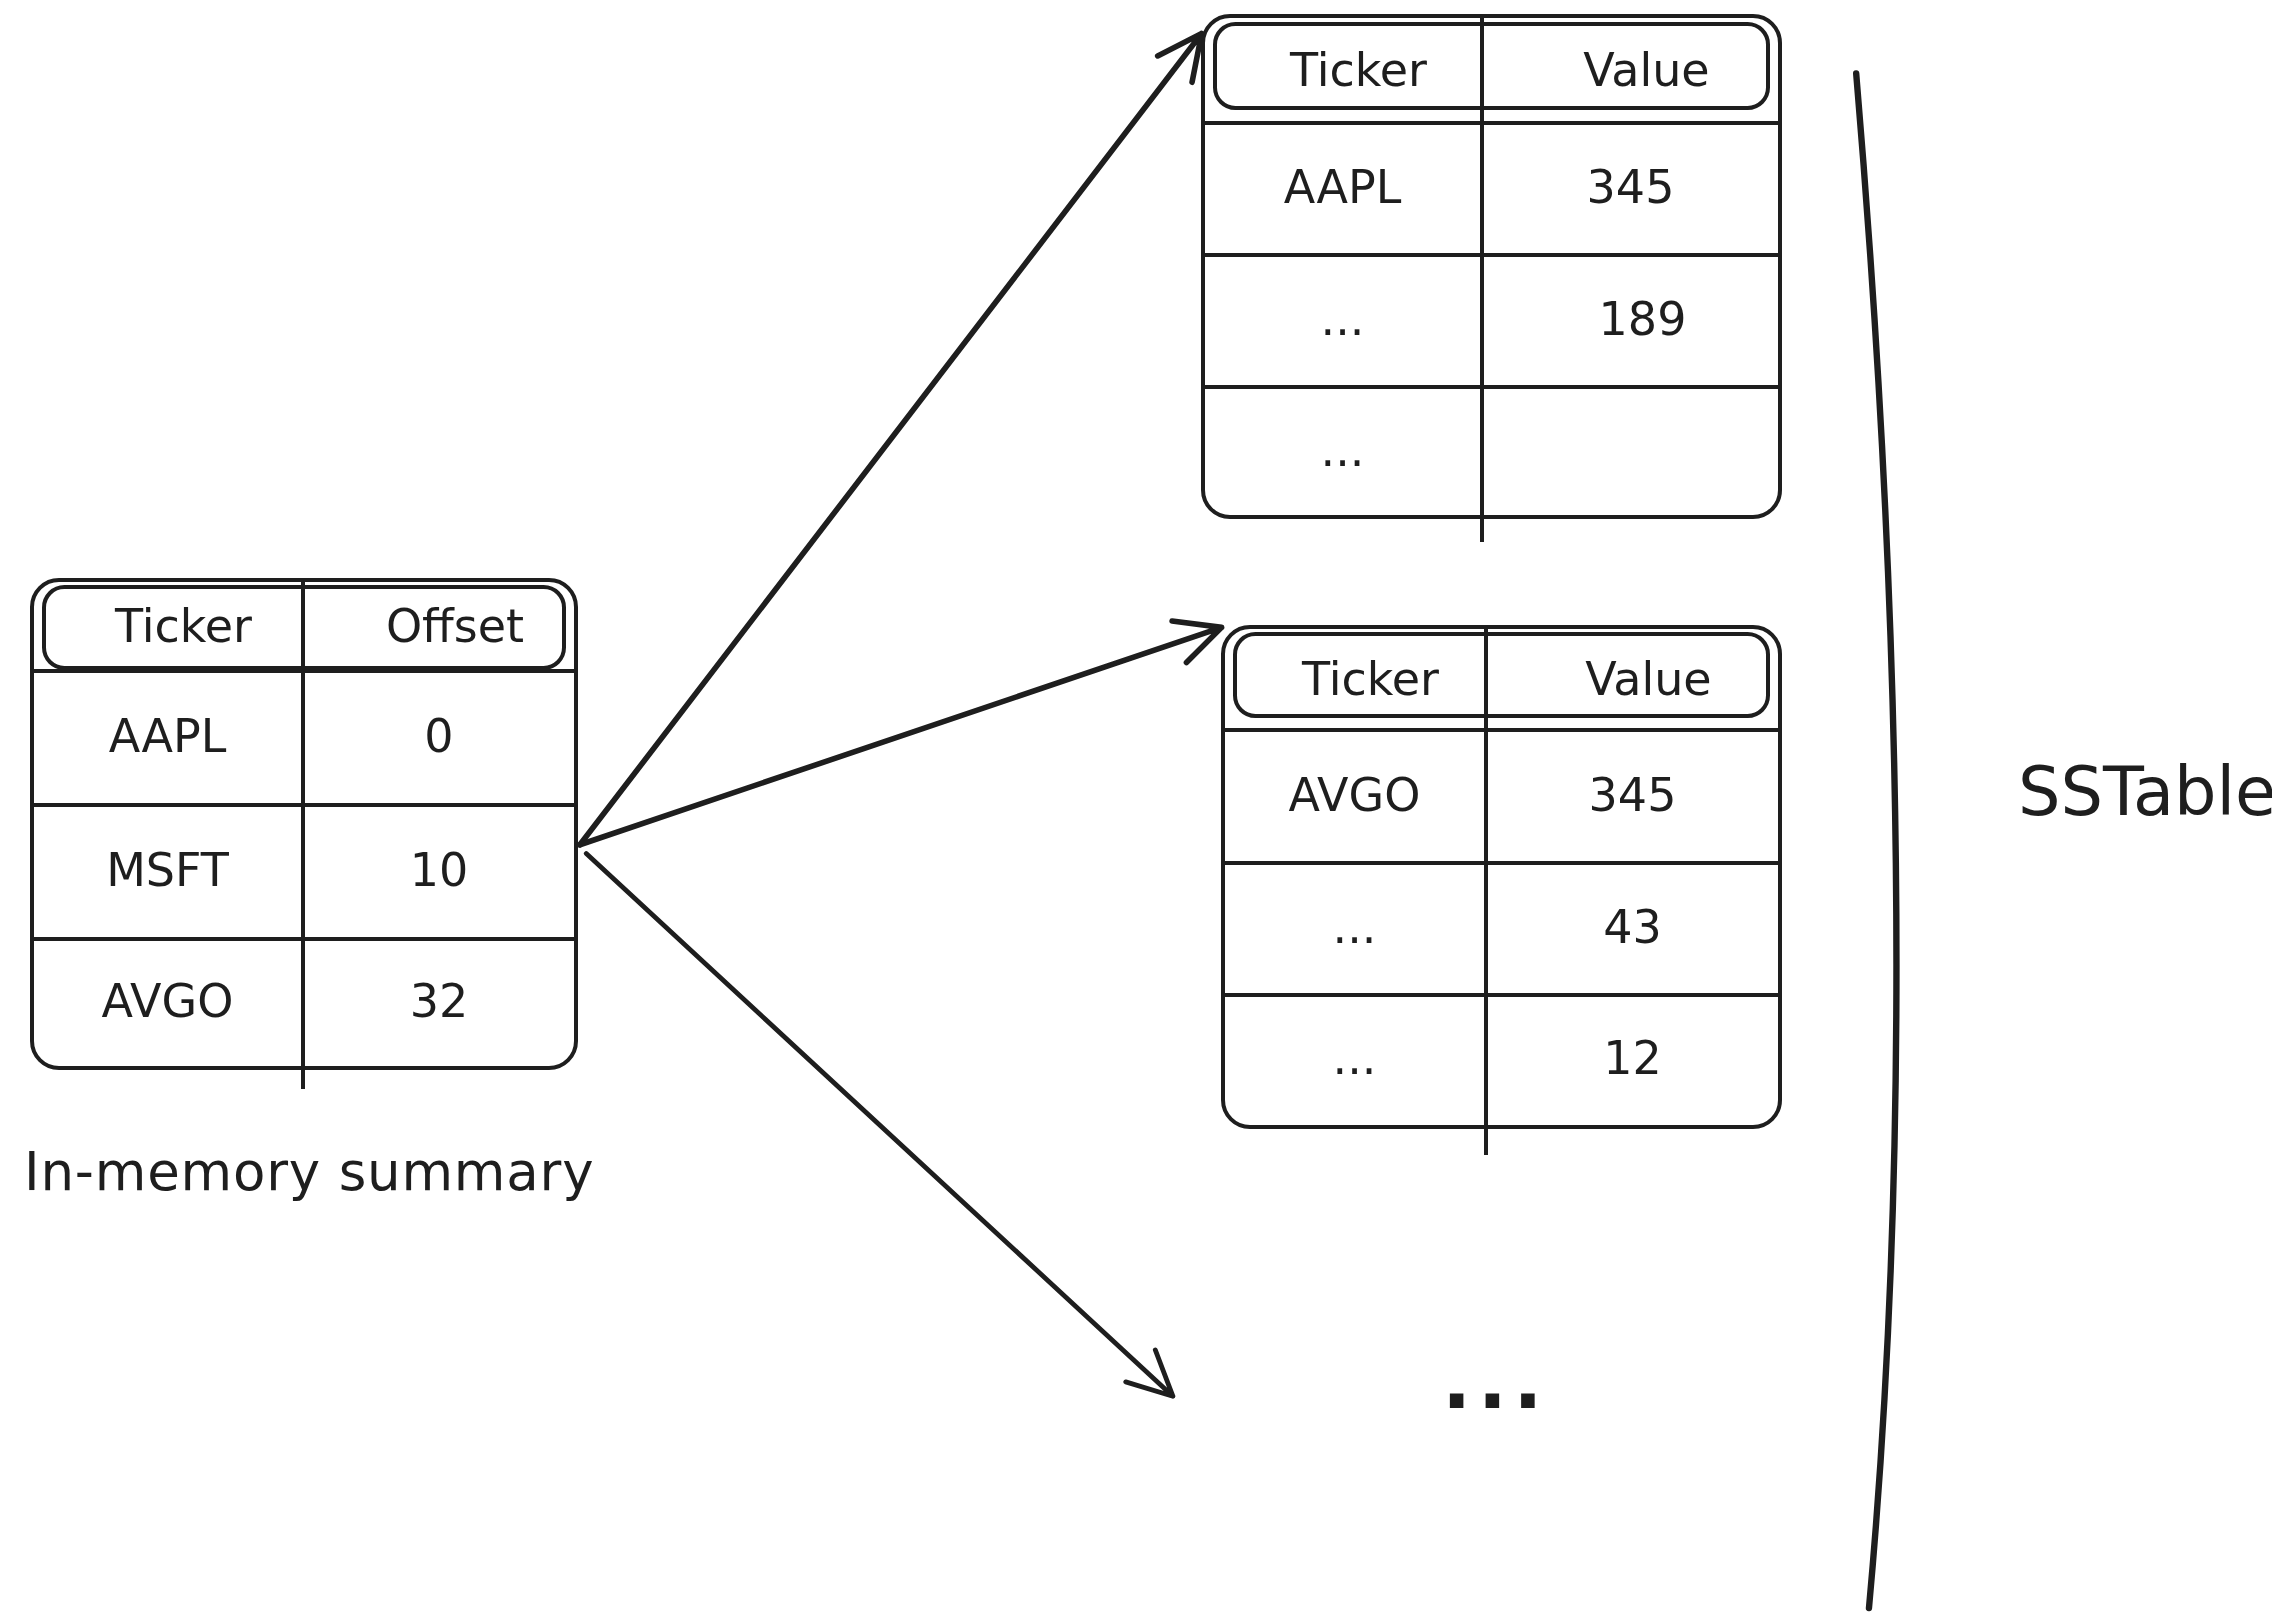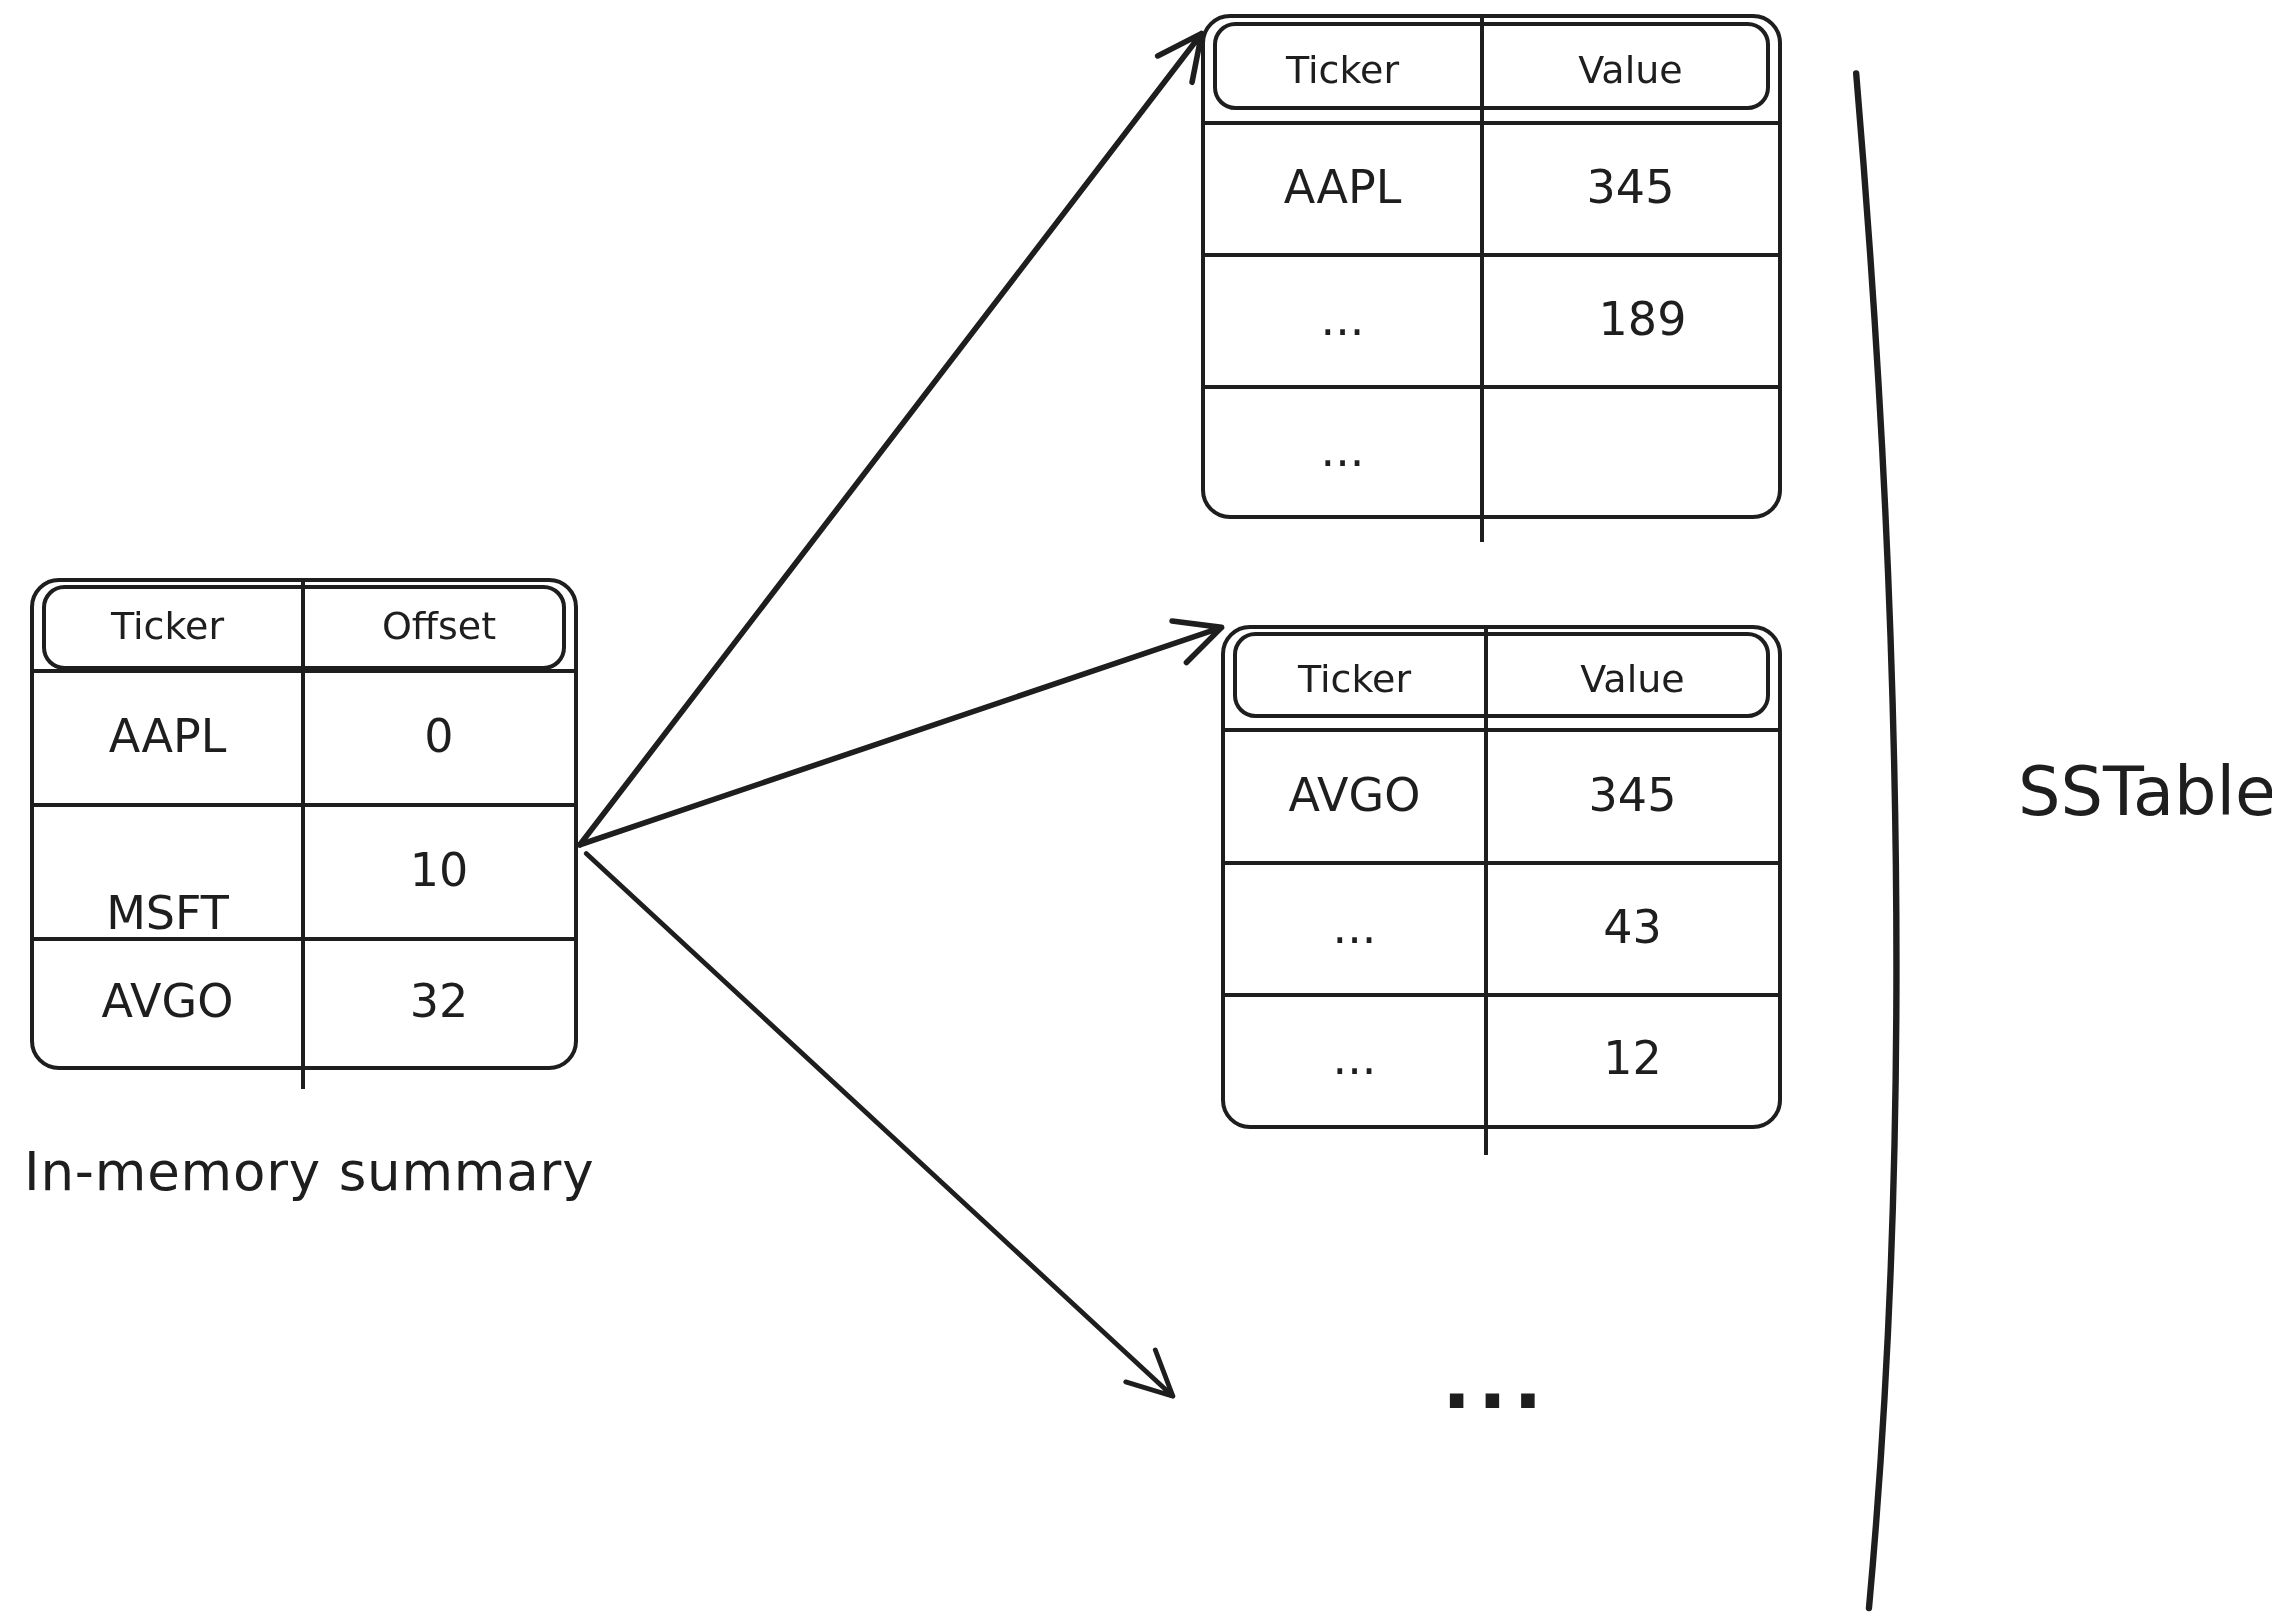--- a/index.html
+++ b/index.html
@@ -8,21 +8,21 @@
     font-family:"DejaVu Sans", sans-serif; color:#1e1e1e; overflow:hidden;
   }
   svg.overlay { position:absolute; left:0; top:0; width:2273px; height:1620px; }
 
   .hd-table { position:absolute; box-sizing:border-box; border:4.8px solid #1e1e1e; border-radius:29px; }
   .hdrbox { position:absolute; left:8px; right:8px; box-sizing:border-box; border:4px solid #1e1e1e; border-radius:22.4px; }
   .vdiv { position:absolute; width:4px; background:#1e1e1e; top:0; }
   .hdiv { position:absolute; left:0; right:0; height:4px; background:#1e1e1e; }
   .cell { position:absolute; display:flex; align-items:center; justify-content:center;
           font-size:46px; line-height:1; white-space:nowrap; }
-  .cell.hdr { font-size:38px; }
+  .cell.hdr { font-size:46px;padding-left:16px; }
 
   .caption { position:absolute; font-size:53px; font-weight:normal; letter-spacing:0.8px; white-space:nowrap; }
   .biglabel { position:absolute; font-size:67px; white-space:nowrap; }
   .ellipsis { position:absolute; font-size:77px; font-weight:bold; letter-spacing:6.4px; white-space:nowrap; }
 </style>
 </head>
 <body>
 
 <div class="canvas">
 
@@ -39,21 +39,21 @@
     <div class="hdiv" style="top:87px;"></div>
     <div class="hdiv" style="top:221px;"></div>
     <div class="hdiv" style="top:355px;"></div>
 
     <div class="cell hdr" style="left:0; top:0; width:267px; height:87px;">Ticker</div>
     <div class="cell hdr" style="left:271px; top:0; width:268px; height:87px;text-align:center;">Offset</div>
 
     <div class="cell" style="left:0; top:87px; width:267px; height:133px;">AAPL</div>
     <div class="cell" style="left:271px; top:87px; width:268px; height:133px;">0</div>
 
-    <div class="cell" style="left:0; top:221px; width:267px; height:134px;margin-top:43px;">MSFT</div>
+    <div class="cell" style="left:0; top:221px; width:267px; height:134px;">MSFT</div>
     <div class="cell" style="left:271px; top:221px; width:268px; height:134px;">10</div>
 
     <div class="cell" style="left:0; top:355px; width:267px; height:128px;">AVGO</div>
     <div class="cell" style="left:271px; top:355px; width:268px; height:128px;">32</div>
   </div>
 
   <div class="caption" style="left:24px; top:1141px;">In-memory summary</div>
 
   <div class="hd-table" style="left:1201px; top:14.4px; width:581px; height:505px;">
     <div class="hdrbox" style="top:3.2px; height:88px;"></div>

